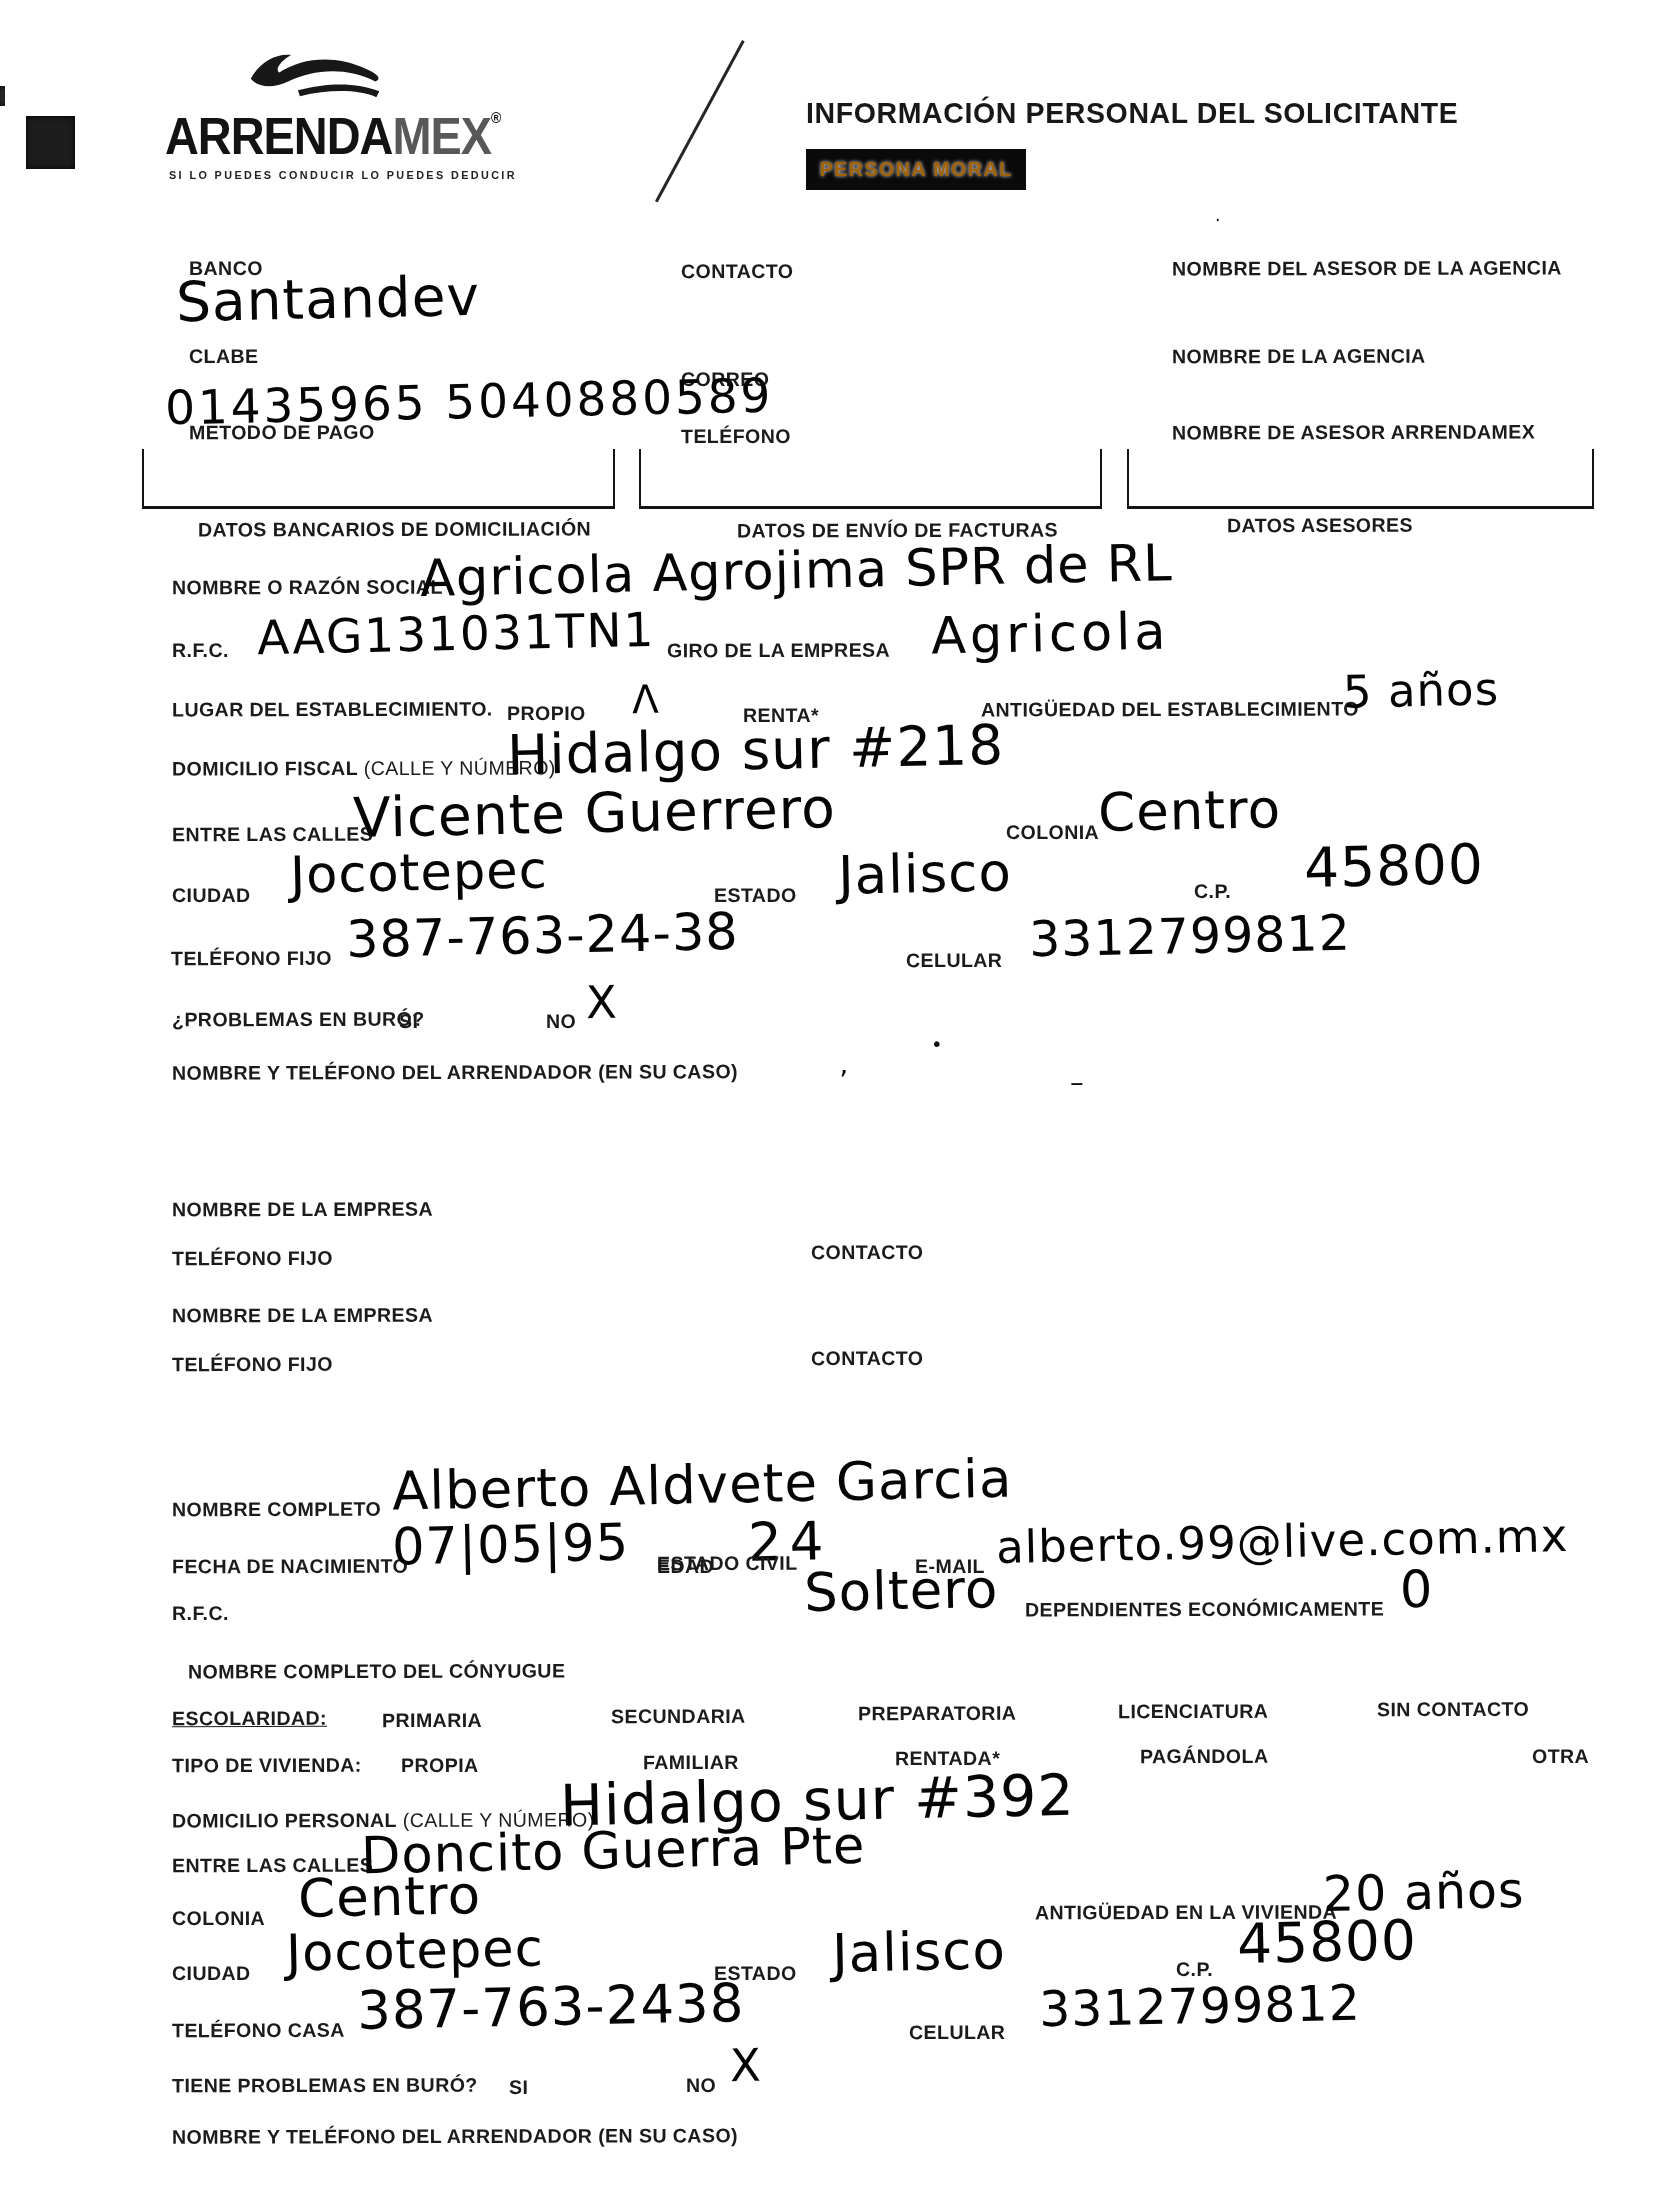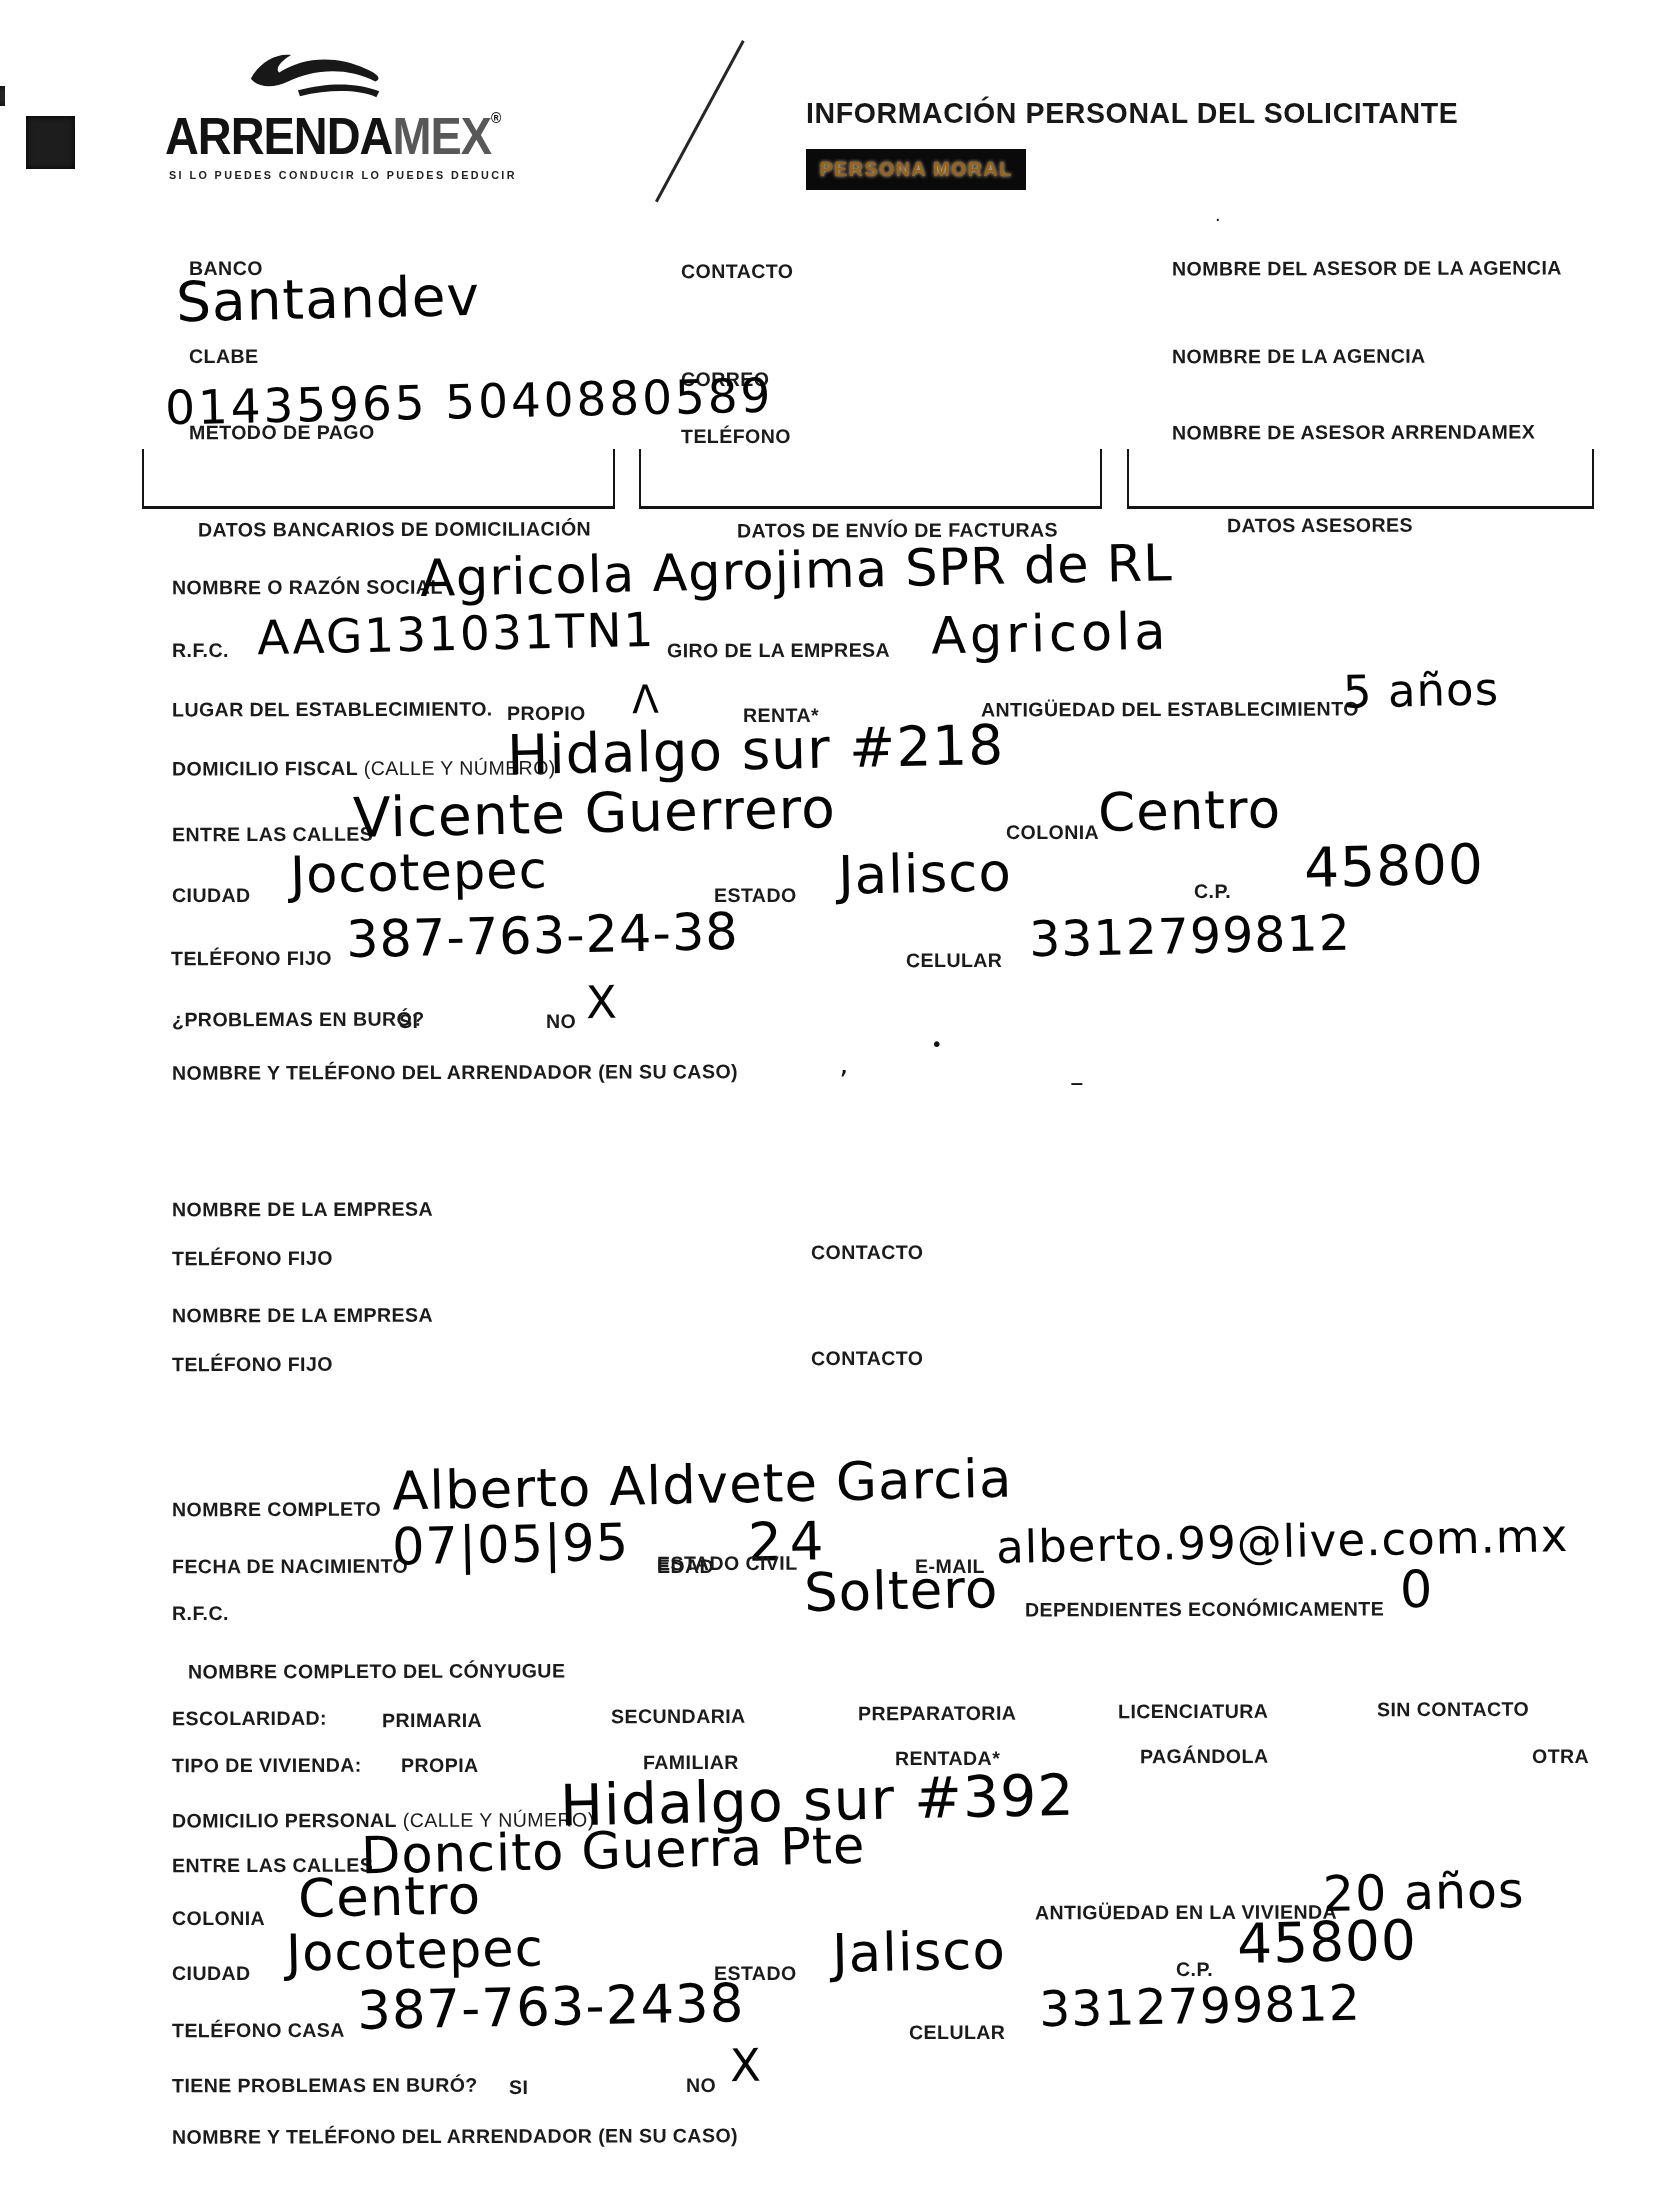--- a/index.html
+++ b/index.html
@@ -141,21 +141,21 @@
   <div class="hw" style="left:996px;top:1519px;font-size:45px;">alberto.99@live.com.mx</div>
 
   <div class="lbl" style="left:172px;top:1602px;">R.F.C.</div>
   <div class="lbl" style="left:657px;top:1552px;">ESTADO CIVIL</div>
   <div class="hw" style="left:804px;top:1564px;font-size:53px;">Soltero</div>
   <div class="lbl" style="left:1025px;top:1598px;">DEPENDIENTES ECONÓMICAMENTE</div>
   <div class="hw" style="left:1400px;top:1564px;font-size:51px;">0</div>
 
   <div class="lbl" style="left:188px;top:1660px;">NOMBRE COMPLETO DEL CÓNYUGUE</div>
 
-  <div class="lbl" style="left:172px;top:1707px;">ESCOLARIDAD:</div>
+  <div class="lbl" style="left:172px;top:1707px;text-decoration:underline;">ESCOLARIDAD:</div>
   <div class="lbl" style="left:382px;top:1709px;">PRIMARIA</div>
   <div class="lbl" style="left:611px;top:1705px;">SECUNDARIA</div>
   <div class="lbl" style="left:858px;top:1702px;">PREPARATORIA</div>
   <div class="lbl" style="left:1118px;top:1700px;">LICENCIATURA</div>
   <div class="lbl" style="left:1377px;top:1698px;">SIN CONTACTO</div>
 
   <div class="lbl" style="left:172px;top:1754px;">TIPO DE VIVIENDA:</div>
   <div class="lbl" style="left:401px;top:1754px;">PROPIA</div>
   <div class="lbl" style="left:643px;top:1751px;">FAMILIAR</div>
   <div class="lbl" style="left:895px;top:1747px;">RENTADA*</div>

